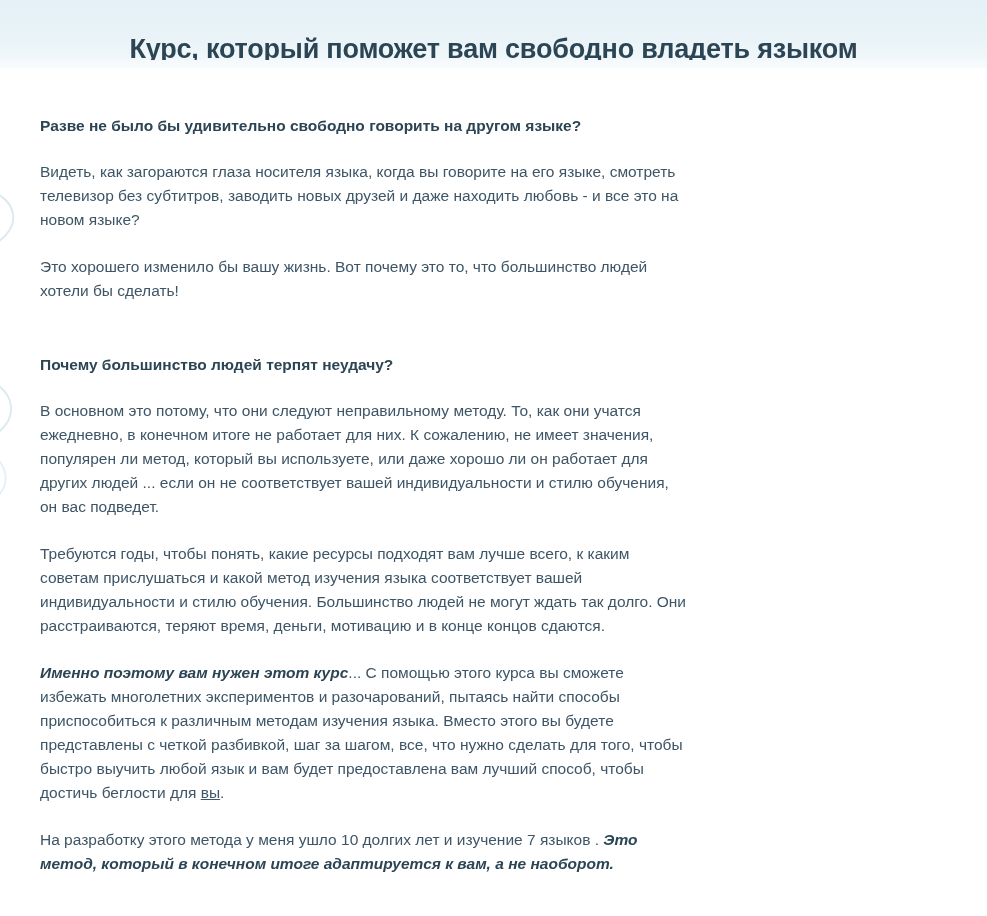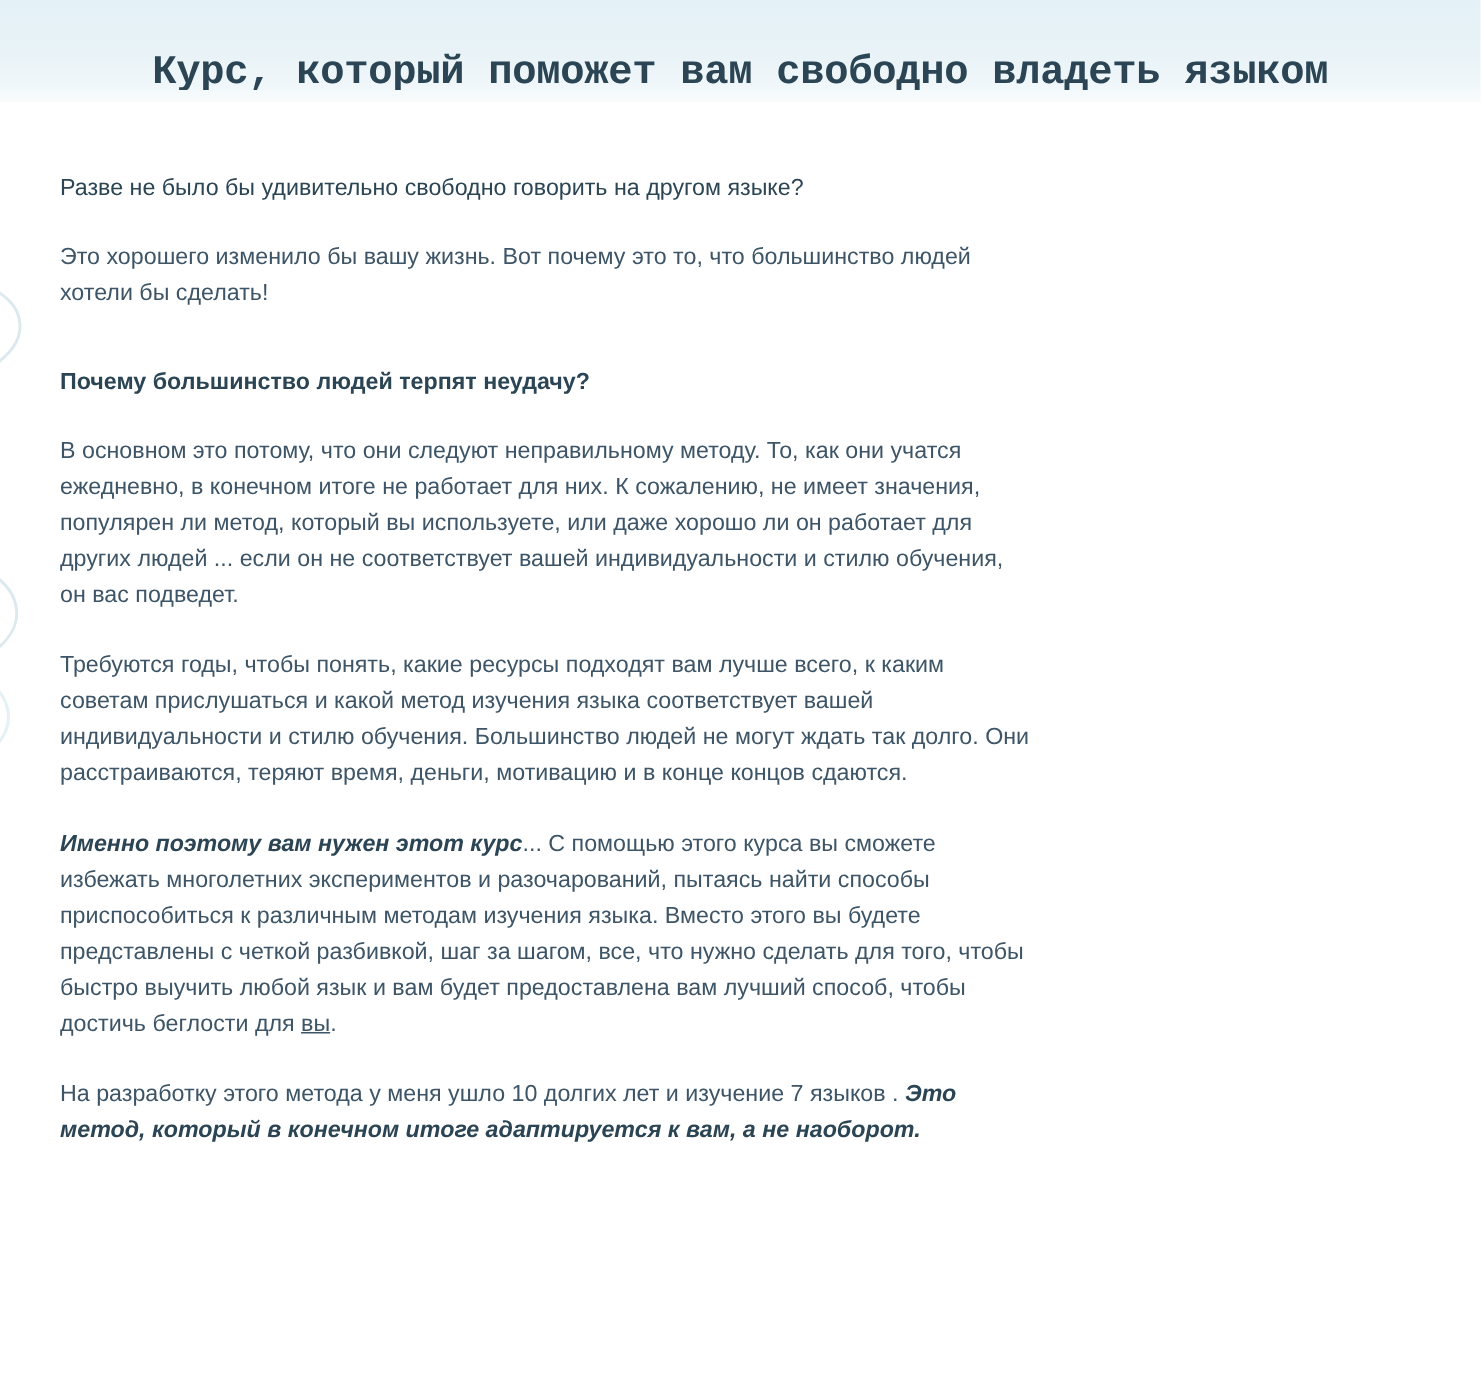--- a/index.html
+++ b/index.html
@@ -35,21 +35,21 @@
     position: absolute;
     left: 0;
     right: 0;
     top: 14px;
     text-align: center;
     font-size: 27px;
     line-height: 34px;
     font-weight: 700;
     color: #2b4554;
     letter-spacing: -0.2px;
-    font-family: Liberation Mono, monospace;
+    font-family: Liberation Sans, sans-serif;
   }
 
   
   .deco {
     position: absolute;
     left: 0;
     top: 150px;
     width: 40px;
     height: 480px;
     pointer-events: none;
@@ -66,28 +66,28 @@
     box-sizing: content-box;
   }
   p {
     margin: 0 0 23px 0;
     font-size: 15.5px;
     line-height: 24px;
     color: #3d5566;
     font-weight: 400;
   }
   p.lead-q {
-    font-weight: 400;
+    font-weight: 700;
     color: #2b4554;
     margin-bottom: 22px;
   }
   p.section-q {
     font-weight: 700;
     color: #2b4554;
-    margin-top: 35px;
+    margin-top: 50px;
     margin-bottom: 22px;
   }
   strong {
     font-weight: 700;
     color: #2b4554;
     font-style: italic;
   }
   .ul {
   }
   .tail-bold {
@@ -108,20 +108,21 @@
   <svg class="deco" viewBox="0 0 40 480" preserveAspectRatio="none" aria-hidden="true">
     <path d="M -6 42 C 18 54 20 76 -2 92" fill="none" stroke="#dceaf0" stroke-width="2"></path>
     <path d="M -10 230 C 16 244 18 268 -4 284" fill="none" stroke="#dceaf0" stroke-width="2"></path>
     <path d="M -14 300 C 10 314 12 336 -8 352" fill="none" stroke="#e6f1f5" stroke-width="2"></path>
   </svg>
 
   <div class="content">
 
     <p class="lead-q">Разве не было бы удивительно свободно говорить на другом языке?</p>
 
+    <p>Видеть, как загораются глаза носителя языка, когда вы говорите на его языке, смотреть телевизор без субтитров, заводить новых друзей и даже находить любовь - и все это на новом языке?</p>
 
     <p>Это хорошего изменило бы вашу жизнь. Вот почему это то, что большинство людей хотели бы сделать!</p>
 
 
     <p class="section-q">Почему большинство людей терпят неудачу?</p>
 
     <p>В основном это потому, что они следуют неправильному методу. То, как они учатся ежедневно, в конечном итоге не работает для них. К сожалению, не имеет значения, популярен ли метод, который вы используете, или даже хорошо ли он работает для других людей ... если он не соответствует вашей индивидуальности и стилю обучения, он вас подведет.</p>
 
     <p>Требуются годы, чтобы понять, какие ресурсы подходят вам лучше всего, к каким советам прислушаться и какой метод изучения языка соответствует вашей индивидуальности и стилю обучения. Большинство людей не могут ждать так долго. Они расстраиваются, теряют время, деньги, мотивацию и в конце концов сдаются.</p>
 

